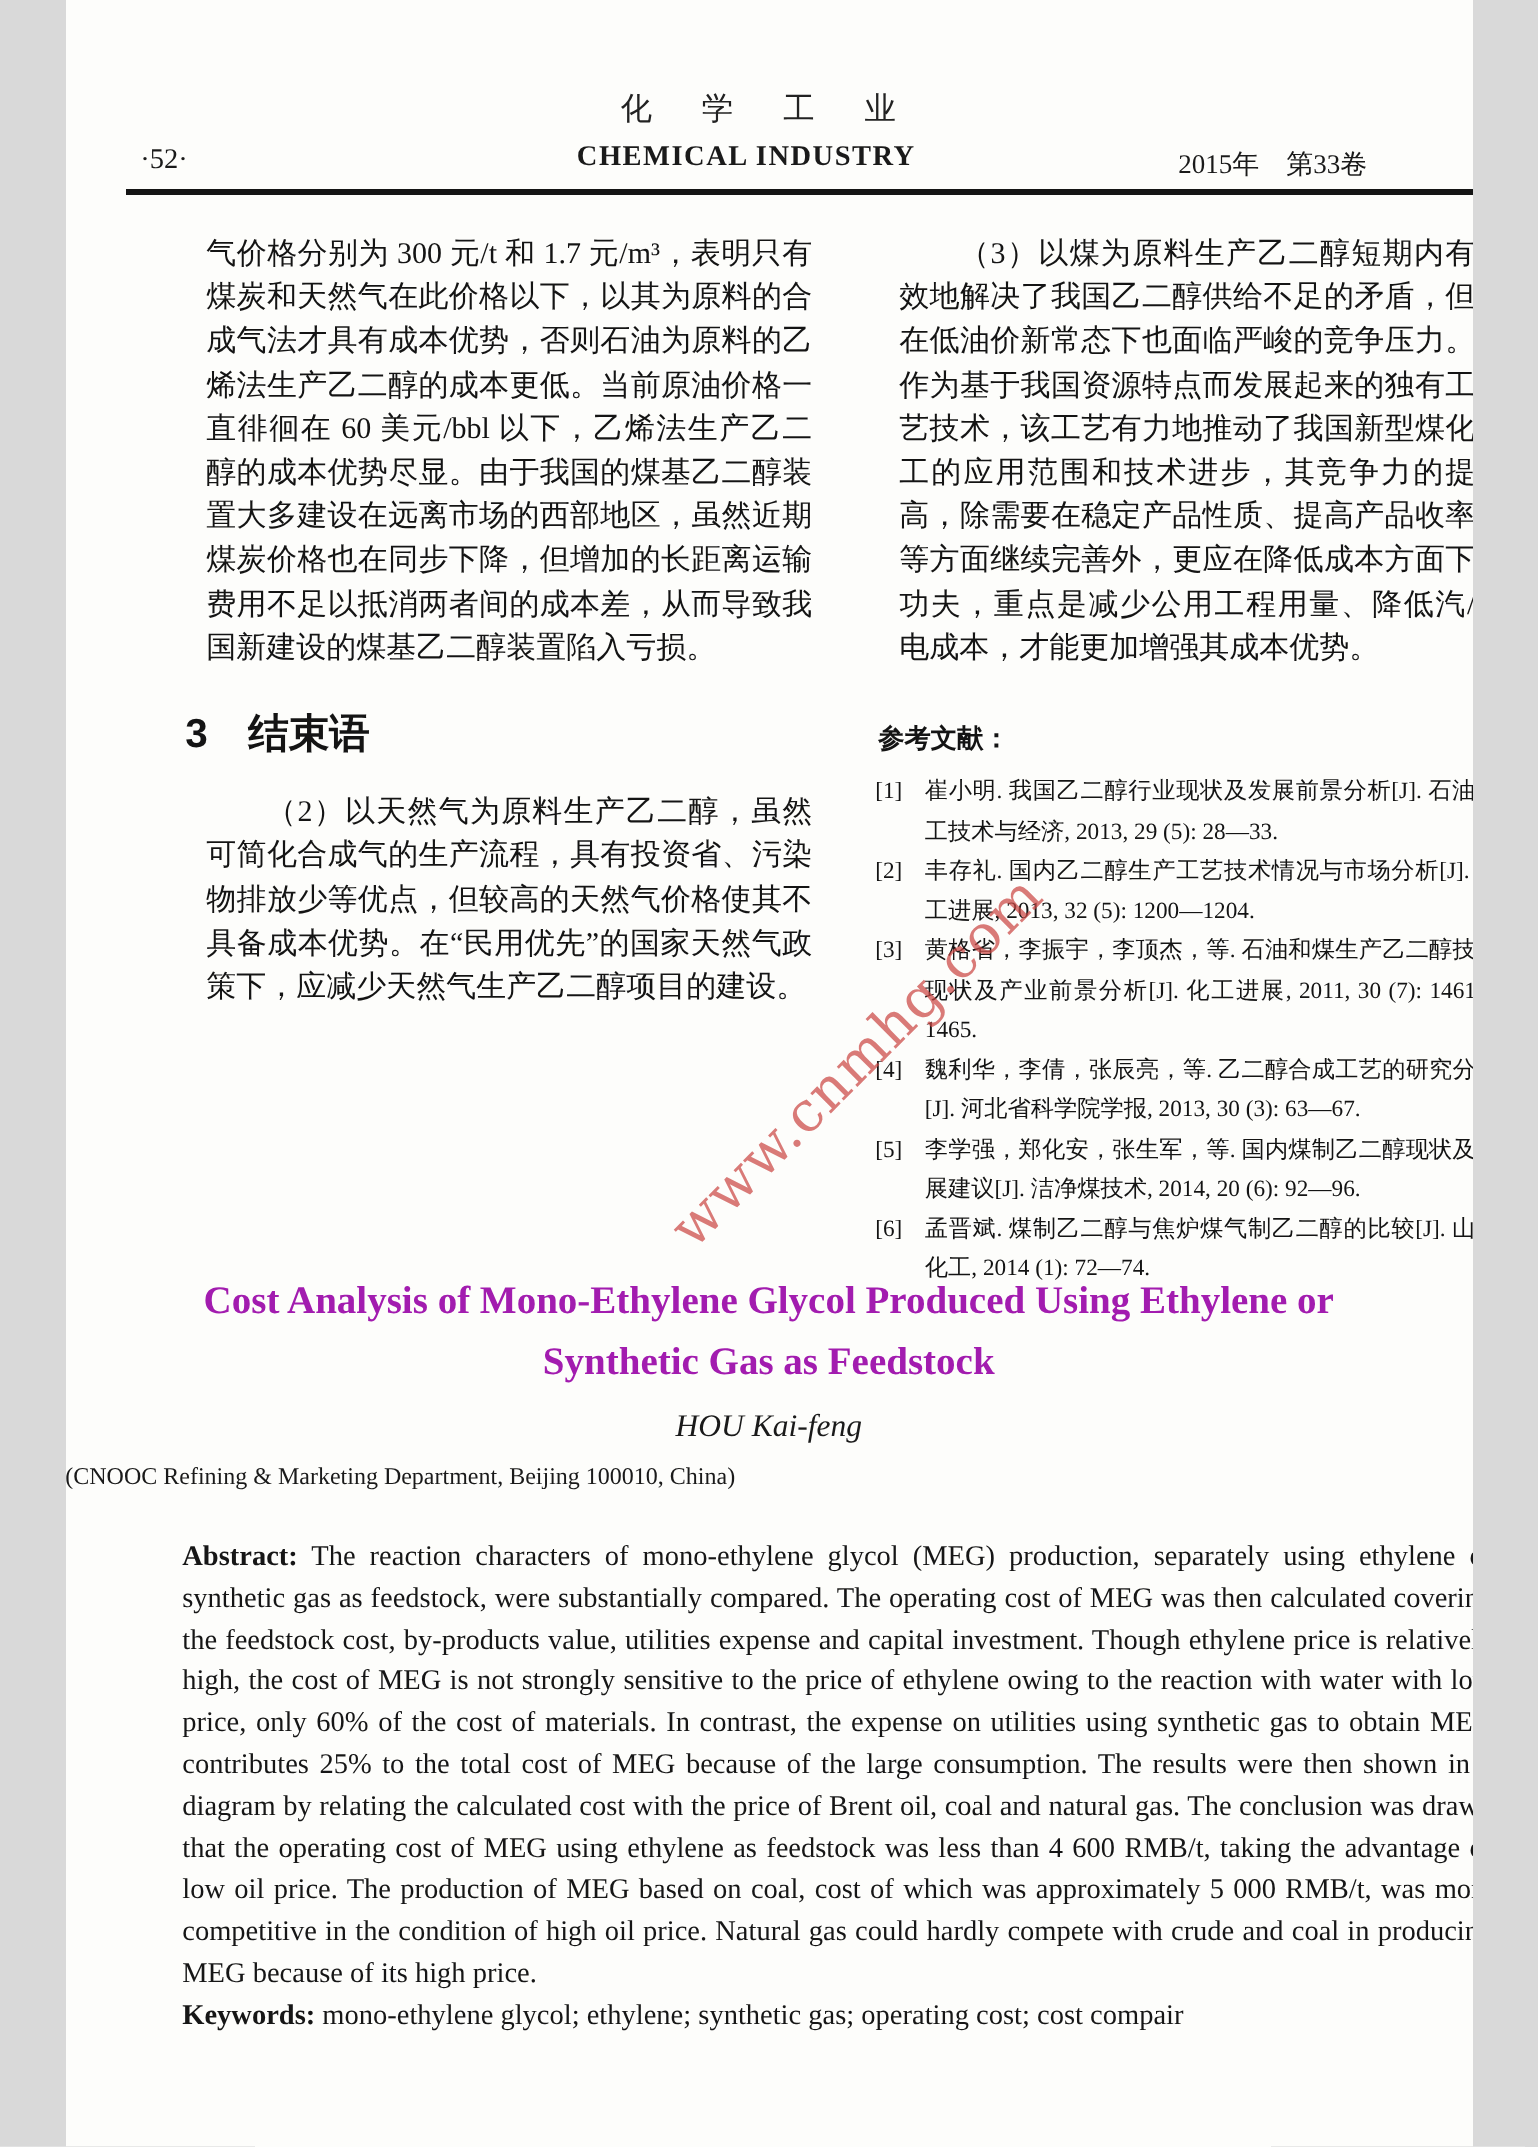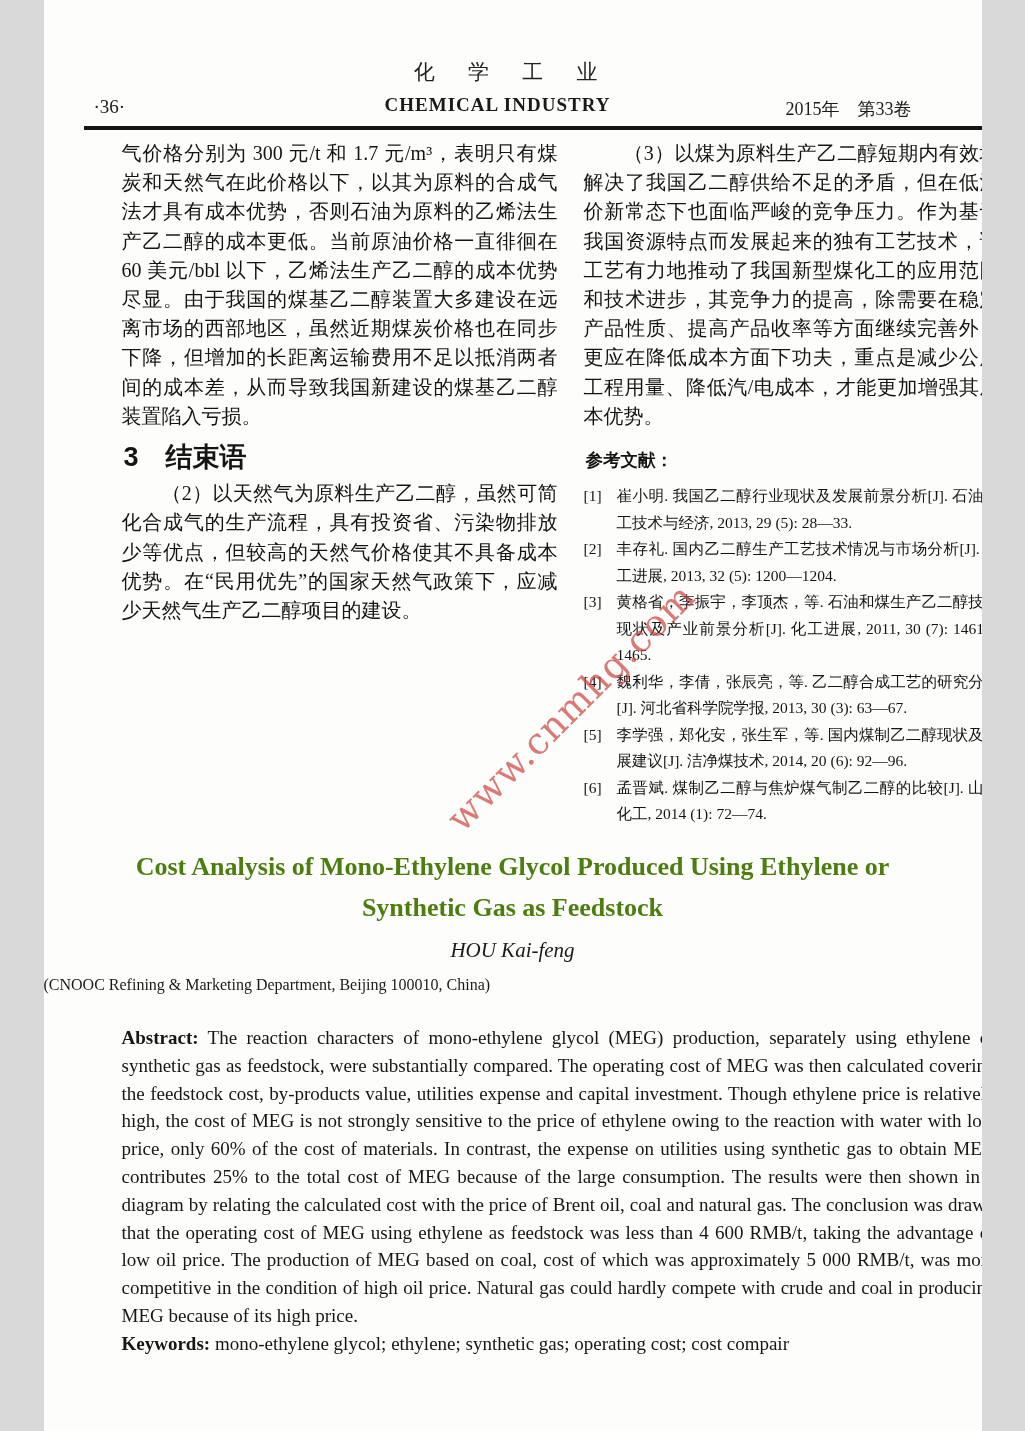--- a/index.html
+++ b/index.html
@@ -39,21 +39,21 @@
   .header-divider {
     position:absolute; top:126px; left:40px; width:928px; height:4px;
     background:#151515; border:none; margin:0;
   }
   
   .columns {
     position:absolute; top:139px; left:78px; width:878px;
     display:grid; grid-template-columns:436px 416px; column-gap:26px;
   }
   .col { font-size:20px; line-height:29.2px; text-align:justify; color:#141414; }
-  .col p { margin:0; }
+  .col p { margin:16px; }
   .col p.indent { text-indent:2em; }
   .section-heading {
     font-weight:bold; font-size:27px;
     padding:12px 0 7px 2px;
     text-align:left;
     font-family:"Liberation Sans","DejaVu Sans",sans-serif;
   }
   .references-heading {
     font-weight:bold; font-size:17.5px;
     padding:15px 0 8px 2px;
@@ -61,21 +61,21 @@
     font-family:"Liberation Sans","DejaVu Sans",sans-serif;
   }
   .ref-list { margin:0; padding:0; list-style:none; font-size:15.5px; line-height:26.5px; }
   .ref-item { display:flex; }
   .ref-marker { flex:none; width:33px; }
   .ref-text { flex:1; text-align:justify; }
   
   .article-title {
     position:absolute; top:846px; left:0; right:0;
     text-align:center; font-weight:bold;
-    font-size:26px; line-height:41px; color:#4d7c0f;
+    font-size:26px; line-height:41px; color:#a21caf;
   }
   .article-author {
     position:absolute; top:938px; left:0; right:0;
     text-align:center; font-style:italic; font-size:21px;
   }
   .article-affiliation {
     position:absolute; top:976px; left:0; right:12px;
     text-align:left; font-size:16px;
   }
   .english-body {
@@ -97,21 +97,21 @@
     font-family:"DejaVu Serif","Liberation Serif",serif;
   }
 </style>
 </head>
 <body>
 
 <div class="page">
 
   <div class="journal-cn">化 学 工 业</div>
   <div class="header-row">
-    <span class="page-number">·36·</span>
+    <span class="page-number">·52·</span>
     <div class="journal-en">CHEMICAL INDUSTRY</div>
     <span class="issue-info">2015年　第33卷</span>
   </div>
   <div class="header-divider"></div>
 
   <div class="columns">
     <div class="col">
       <p>气价格分别为 300 元/t 和 1.7 元/m³，表明只有煤炭和天然气在此价格以下，以其为原料的合成气法才具有成本优势，否则石油为原料的乙烯法生产乙二醇的成本更低。当前原油价格一直徘徊在 60 美元/bbl 以下，乙烯法生产乙二醇的成本优势尽显。由于我国的煤基乙二醇装置大多建设在远离市场的西部地区，虽然近期煤炭价格也在同步下降，但增加的长距离运输费用不足以抵消两者间的成本差，从而导致我国新建设的煤基乙二醇装置陷入亏损。</p>
       <div class="section-heading">3　结束语</div>
       <p class="indent">（2）以天然气为原料生产乙二醇，虽然可简化合成气的生产流程，具有投资省、污染物排放少等优点，但较高的天然气价格使其不具备成本优势。在“民用优先”的国家天然气政策下，应减少天然气生产乙二醇项目的建设。</p>

